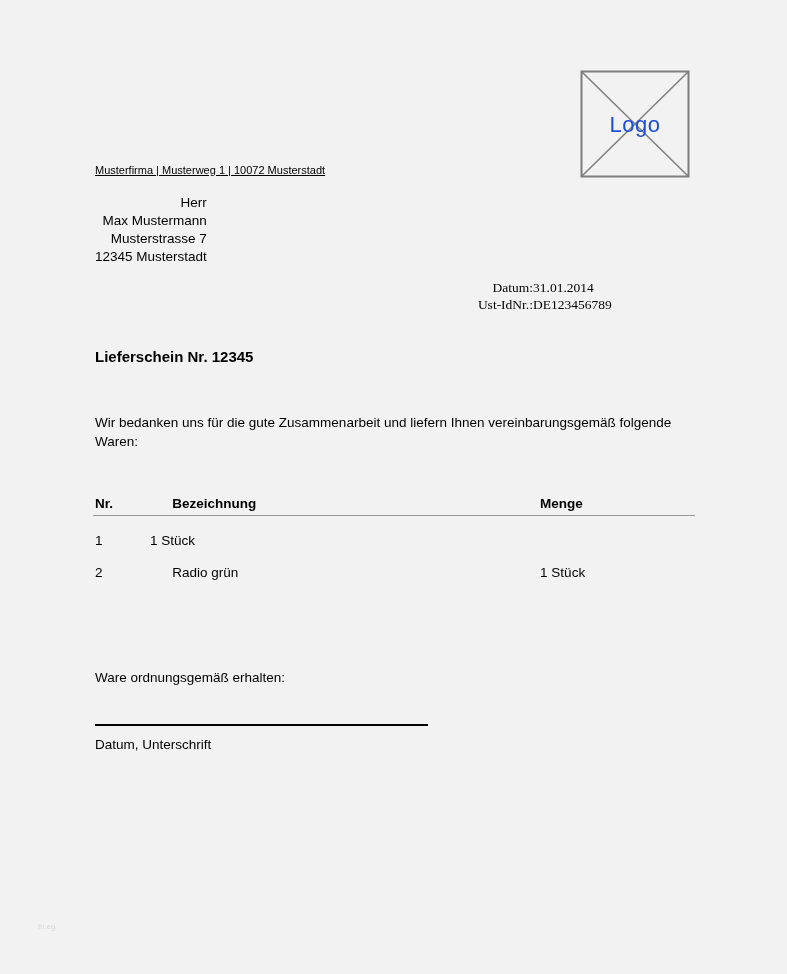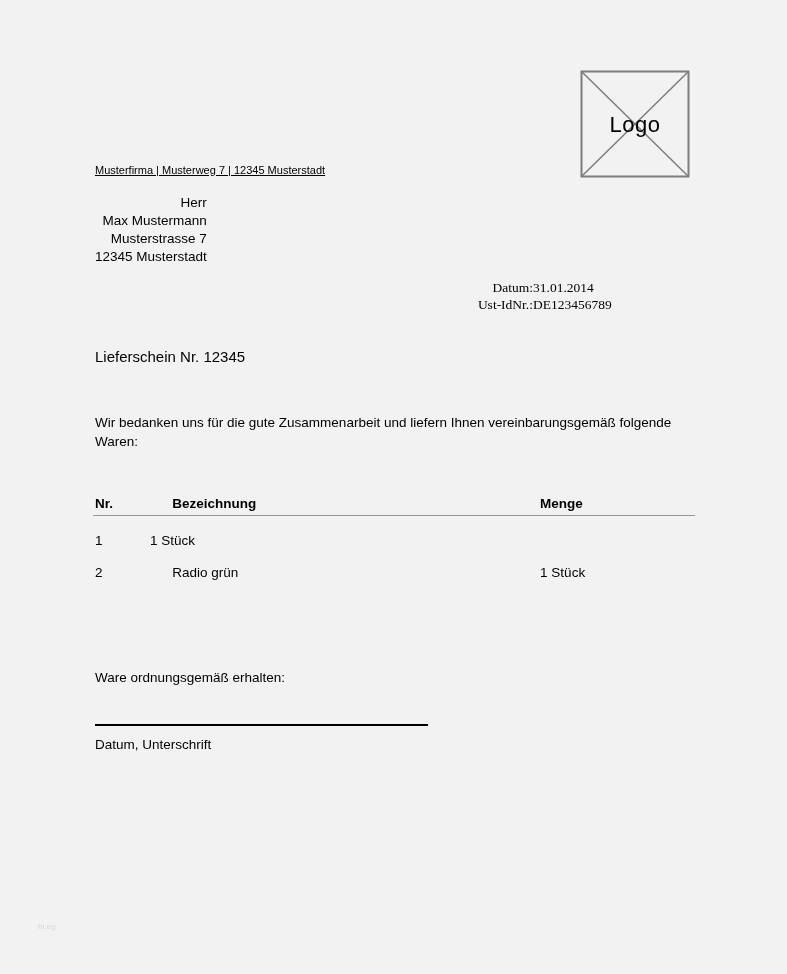--- a/index.html
+++ b/index.html
@@ -25,21 +25,21 @@
     height: 108px;
   }
   .logo-box svg { display: block; }
   .logo-label {
     position: absolute;
     left: 0;
     top: 42px;
     width: 100%;
     text-align: center;
     font-size: 22px;
-    color: #000000;
+    color: #1d4ed8;
     letter-spacing: 0.5px;
   }
 
   
   .sender-line {
     position: absolute;
     left: 95px;
     top: 164px;
     font-size: 11px;
     text-decoration: underline;
@@ -73,21 +73,21 @@
   .meta-value {
     display: inline-block;
   }
 
   
   .doc-title {
     position: absolute;
     left: 95px;
     top: 348px;
     font-size: 15px;
-    font-weight: normal;
+    font-weight: bold;
   }
 
   
   .intro {
     position: absolute;
     left: 95px;
     top: 413px;
     width: 580px;
     font-size: 13.5px;
     line-height: 19px;
@@ -157,21 +157,21 @@
 
   <div class="logo-box">
     <svg width="110" height="108" viewBox="0 0 110 108">
       <rect x="1.5" y="1.5" width="107" height="105" fill="none" stroke="#7d7d7d" stroke-width="2"></rect>
       <line x1="1.5" y1="1.5" x2="108.5" y2="106.5" stroke="#7d7d7d" stroke-width="1.5"></line>
       <line x1="108.5" y1="1.5" x2="1.5" y2="106.5" stroke="#7d7d7d" stroke-width="1.5"></line>
     </svg>
     <div class="logo-label">Logo</div>
   </div>
 
-  <div class="sender-line">Musterfirma | Musterweg 7 | 12345 Musterstadt</div>
+  <div class="sender-line">Musterfirma | Musterweg 1 | 10072 Musterstadt</div>
 
   <div class="address">
     <div>Herr</div>
     <div>Max Mustermann</div>
     <div>Musterstrasse 7</div>
     <div>12345 Musterstadt</div>
   </div>
 
   <div class="meta">
     <div class="meta-row">

